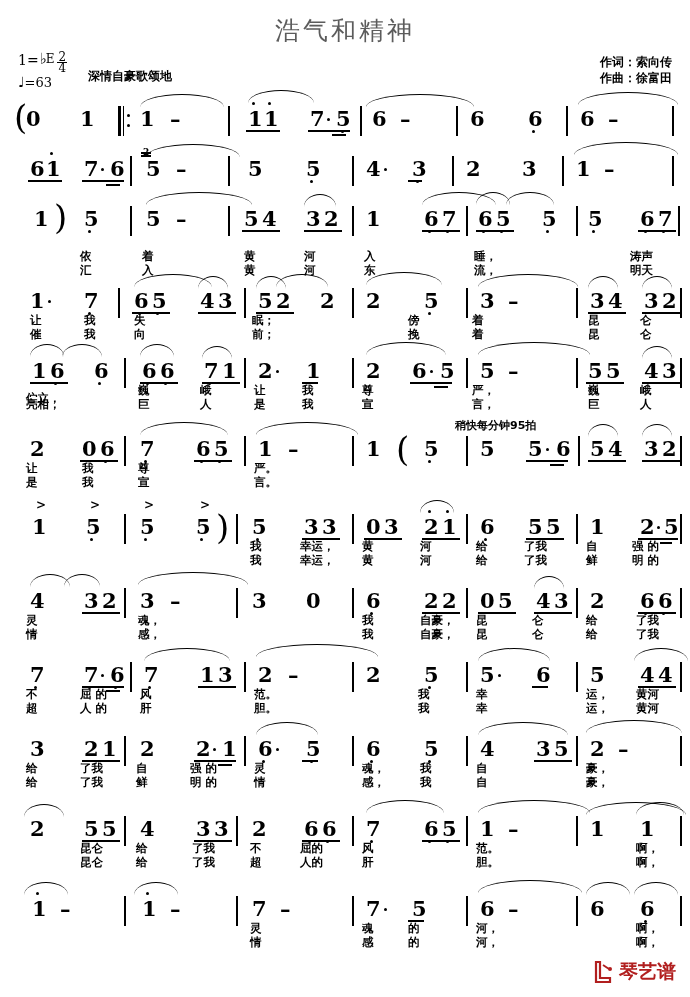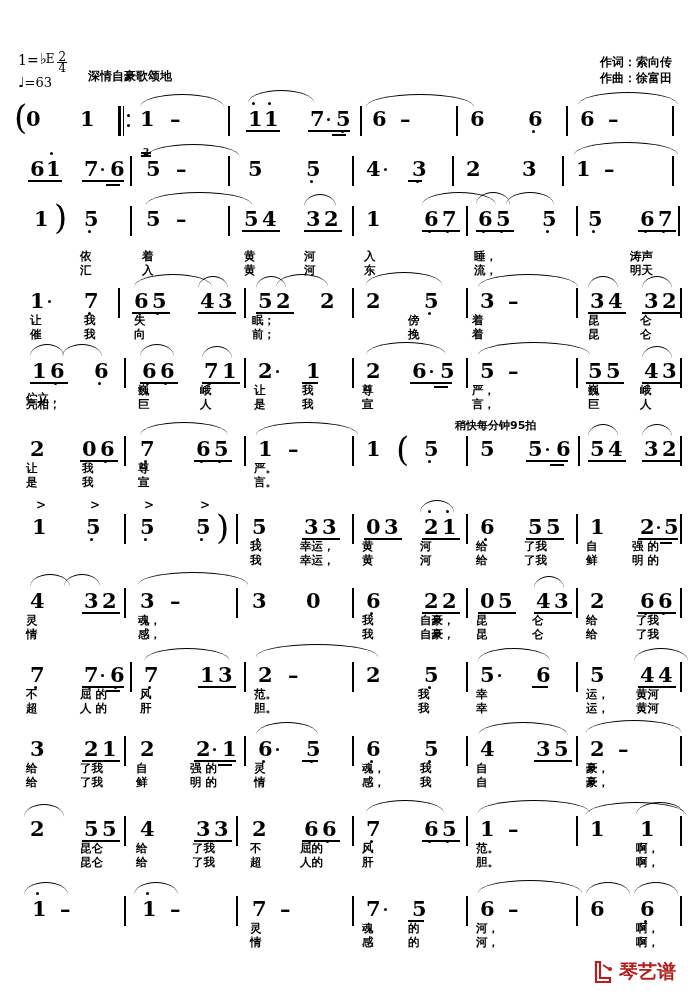--- a/index.html
+++ b/index.html
@@ -66,20 +66,21 @@
   .watermark{position:absolute;right:14px;bottom:12px;display:flex;align-items:center;gap:3px;}
   .wm-mark{width:22px;height:24px;position:relative;}
   .wm-text{font-size:19px;font-weight:bold;color:#b11f1f;letter-spacing:0px;
     font-family:"DejaVu Sans","Liberation Sans",sans-serif;}
 </style>
 </head>
 <body>
 
 <div class="sheet">
 
+  <div class="title">浩气和精神</div>
 
   <div class="credits">
     <div>作词：索向传</div>
     <div>作曲：徐富田</div>
   </div>
 
   <div class="keysig">
     <div class="row1">
       <span>1=</span>
       <span class="flat">♭</span>

